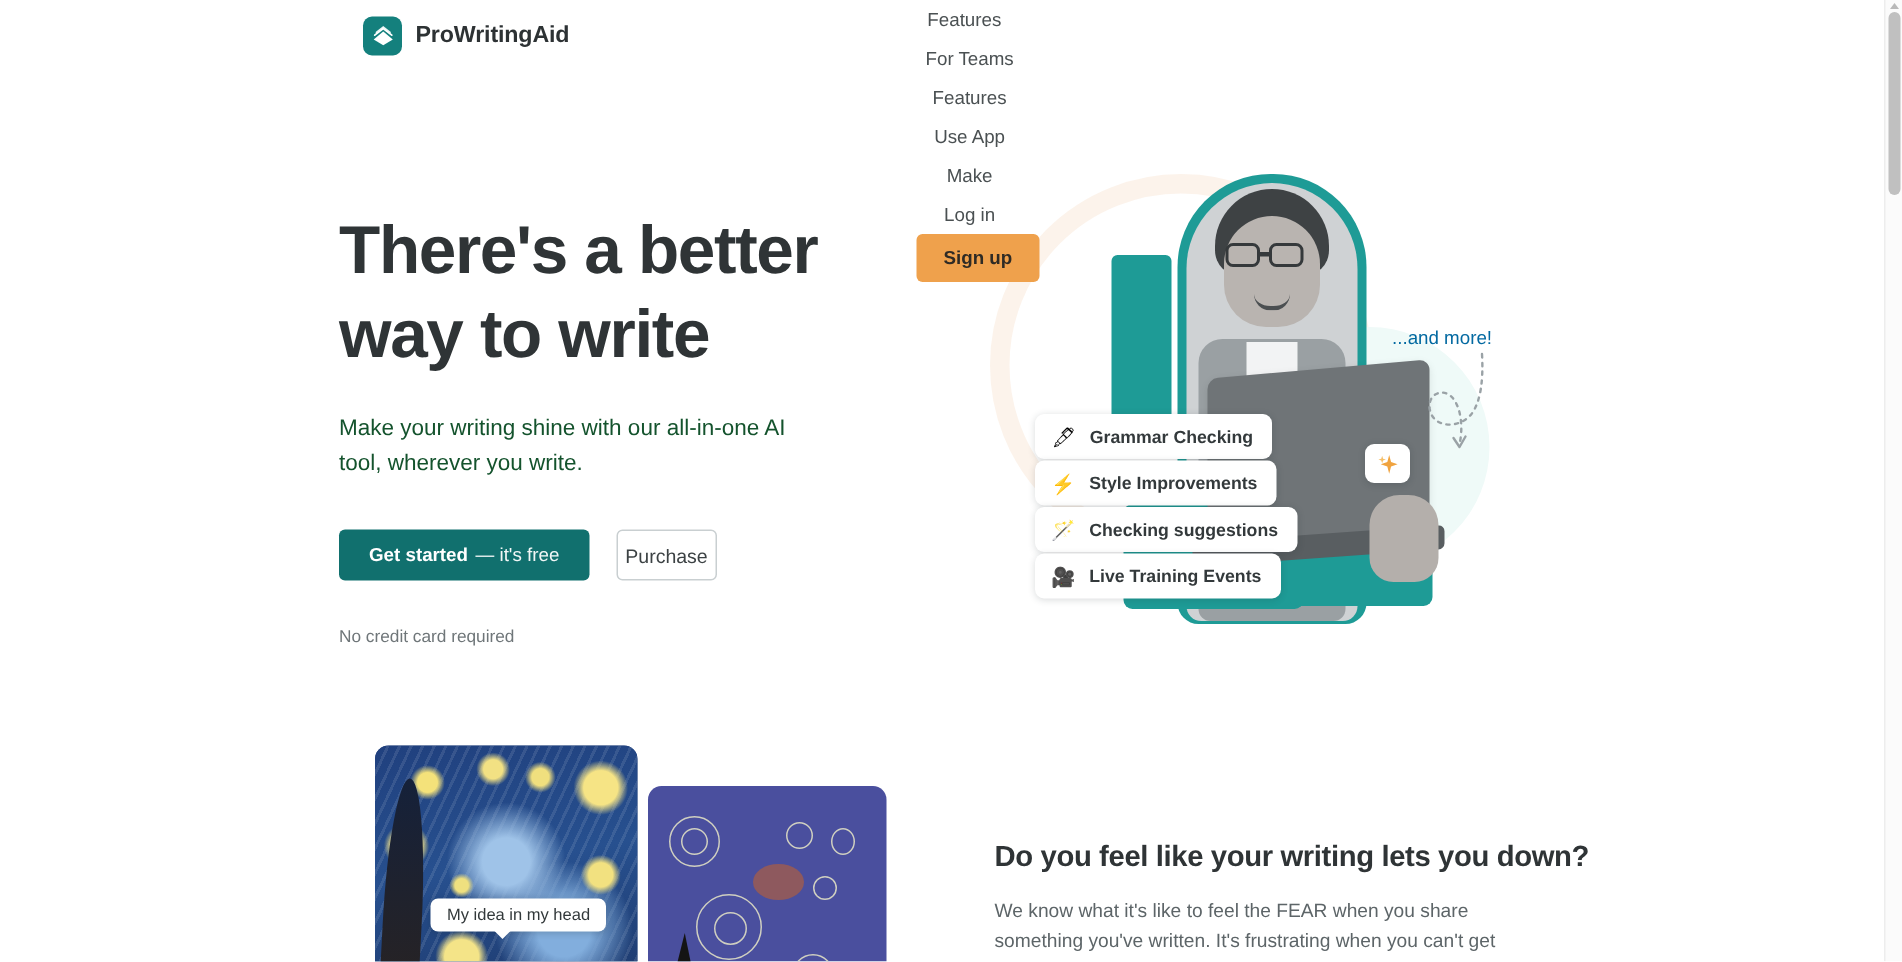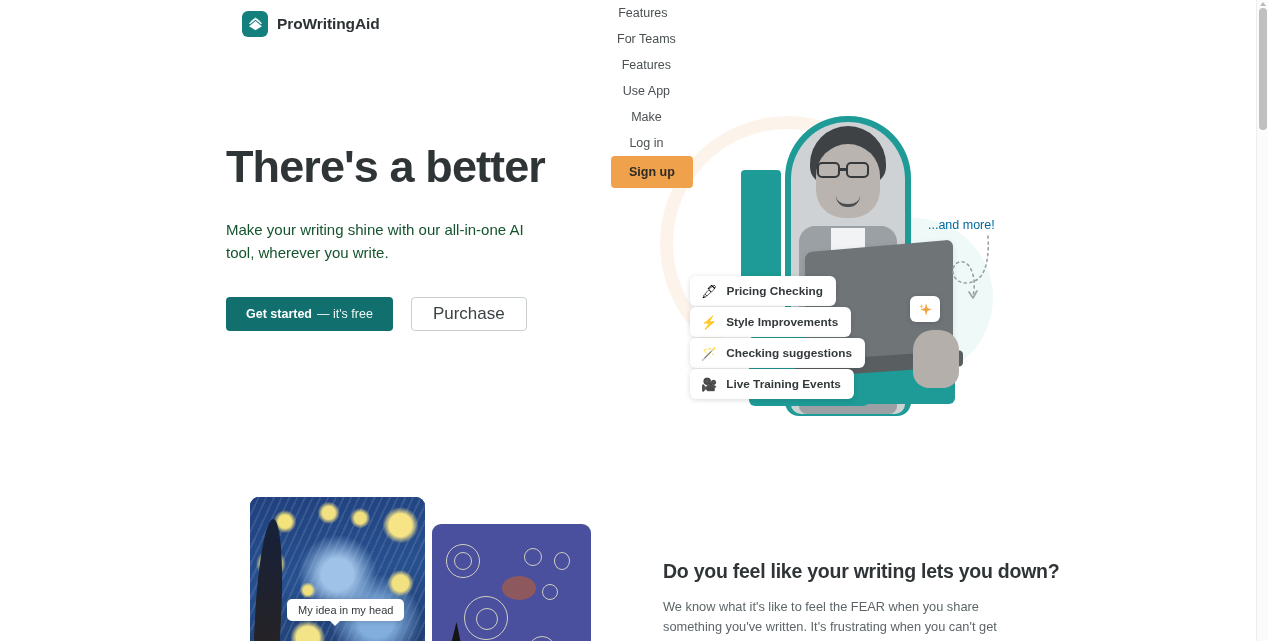--- a/index.html
+++ b/index.html
@@ -121,22 +121,22 @@
     font-family: "Liberation Sans", sans-serif;
   }
   .btn-primary .bp-strong { font-weight: bold; }
   .btn-primary .bp-light { font-weight: normal; opacity: .94; }
   .btn-outline {
     background: #ffffff;
     color: #3c4244;
     border: 1px solid #c9cfd1;
     border-radius: 4px;
     height: 34px;
-    padding: 0 21px;
-    font-size: 17px;
+    padding: 0 5px;
+    font-size: 13px;
     cursor: pointer;
     font-family: "Liberation Sans", sans-serif;
   }
   .hero-note {
     margin-top: 32px;
     font-size: 11.5px;
     color: #6f7679;
   }
 
   
@@ -459,31 +459,33 @@
       <a class="nav-item">Log in</a>
       <button class="nav-signup">Sign up</button>
     </nav>
   </div>
 
   <section class="hero">
 
     <div class="hero-copy">
       <h1 class="hero-title">
         <span>There's a better</span><br>
+        <span>way to write</span>
       </h1>
       <p class="hero-sub">Make your writing shine with our all-in-one AI tool, wherever you write.</p>
 
       <div class="hero-btns">
         <button class="btn-primary">
           <span class="bp-strong">Get started</span>
           <span class="bp-light">— it's free</span>
         </button>
         <button class="btn-outline">Purchase</button>
       </div>
 
+      <p class="hero-note">No credit card required</p>
     </div>
 
     <div class="hero-art">
       <div class="art-circle-1"></div>
       <div class="art-circle-2"></div>
 
       <div class="teal-block-a"></div>
 
       <div class="person">
         <div class="person-halo"></div>
@@ -500,21 +502,21 @@
       </div>
 
       <div class="teal-block-c"></div>
       <div class="teal-block-b"></div>
       <div class="laptop"></div>
       <div class="laptop-base"></div>
       <div class="hand"></div>
 
       <div class="feat feat-1">
         <span class="feat-ico">🖋</span>
-        <span class="feat-label">Pricing Checking</span>
+        <span class="feat-label">Grammar Checking</span>
       </div>
       <div class="feat feat-2">
         <span class="feat-ico">⚡</span>
         <span class="feat-label">Style Improvements</span>
       </div>
       <div class="feat feat-3">
         <span class="feat-ico">🪄</span>
         <span class="feat-label">Checking suggestions</span>
       </div>
       <div class="feat feat-4">

